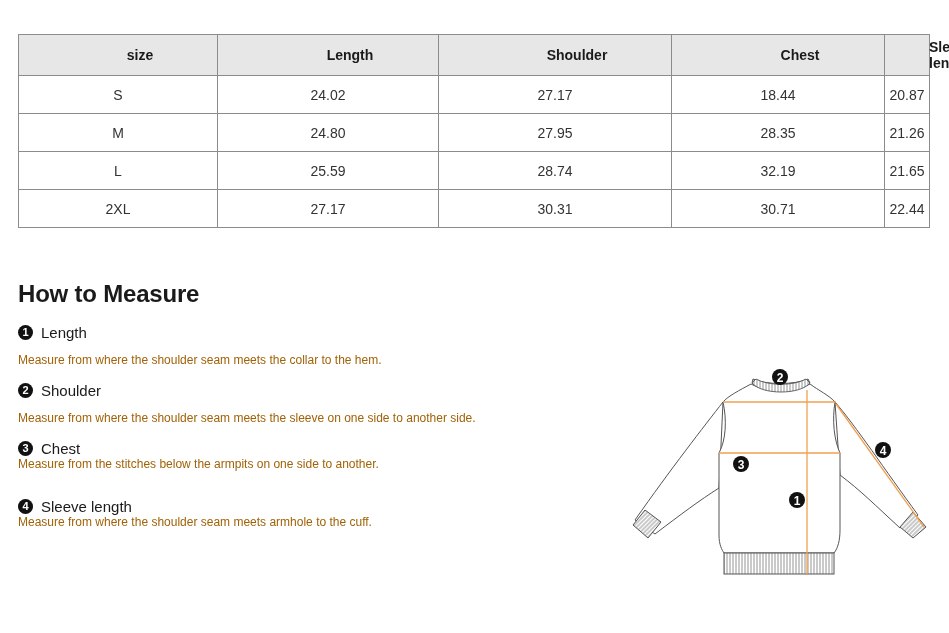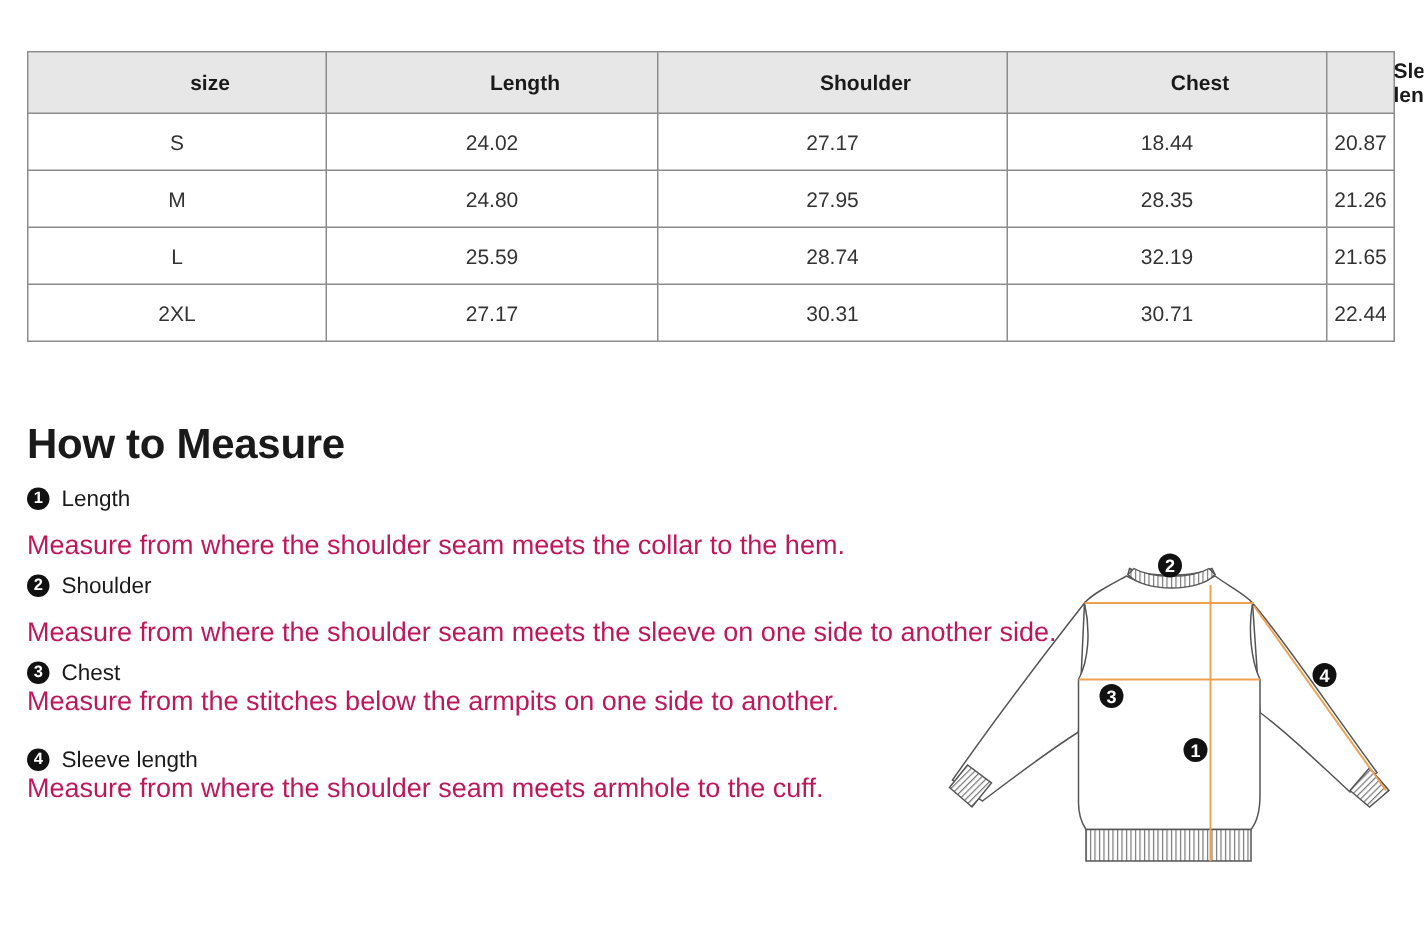--- a/index.html
+++ b/index.html
@@ -40,21 +40,21 @@
     .size-table td {
       height: 37px;
       color: #333333;
       font-size: 14px;
     }
     .how-title {
       position: absolute;
       left: 18px;
       top: 280px;
       margin: 0;
-      font-size: 28px;
+      font-size: 24px;
       font-weight: bold;
       color: #1a1a1a;
       letter-spacing: -0.2px;
     }
     .measure-item {
       position: absolute;
       left: 18px;
       display: flex;
       align-items: center;
       font-size: 15px;
@@ -70,22 +70,22 @@
       font-weight: bold;
       display: inline-flex;
       align-items: center;
       justify-content: center;
       margin-right: 8px;
       line-height: 1;
     }
     .measure-desc {
       position: absolute;
       left: 18px;
-      font-size: 18px;
-      color: #be185d;
+      font-size: 12px;
+      color: #a16207;
       white-space: nowrap;
     }
     .sweater {
       position: absolute;
       left: 620px;
       top: 360px;
       width: 320px;
       height: 230px;
     }
   </style>

